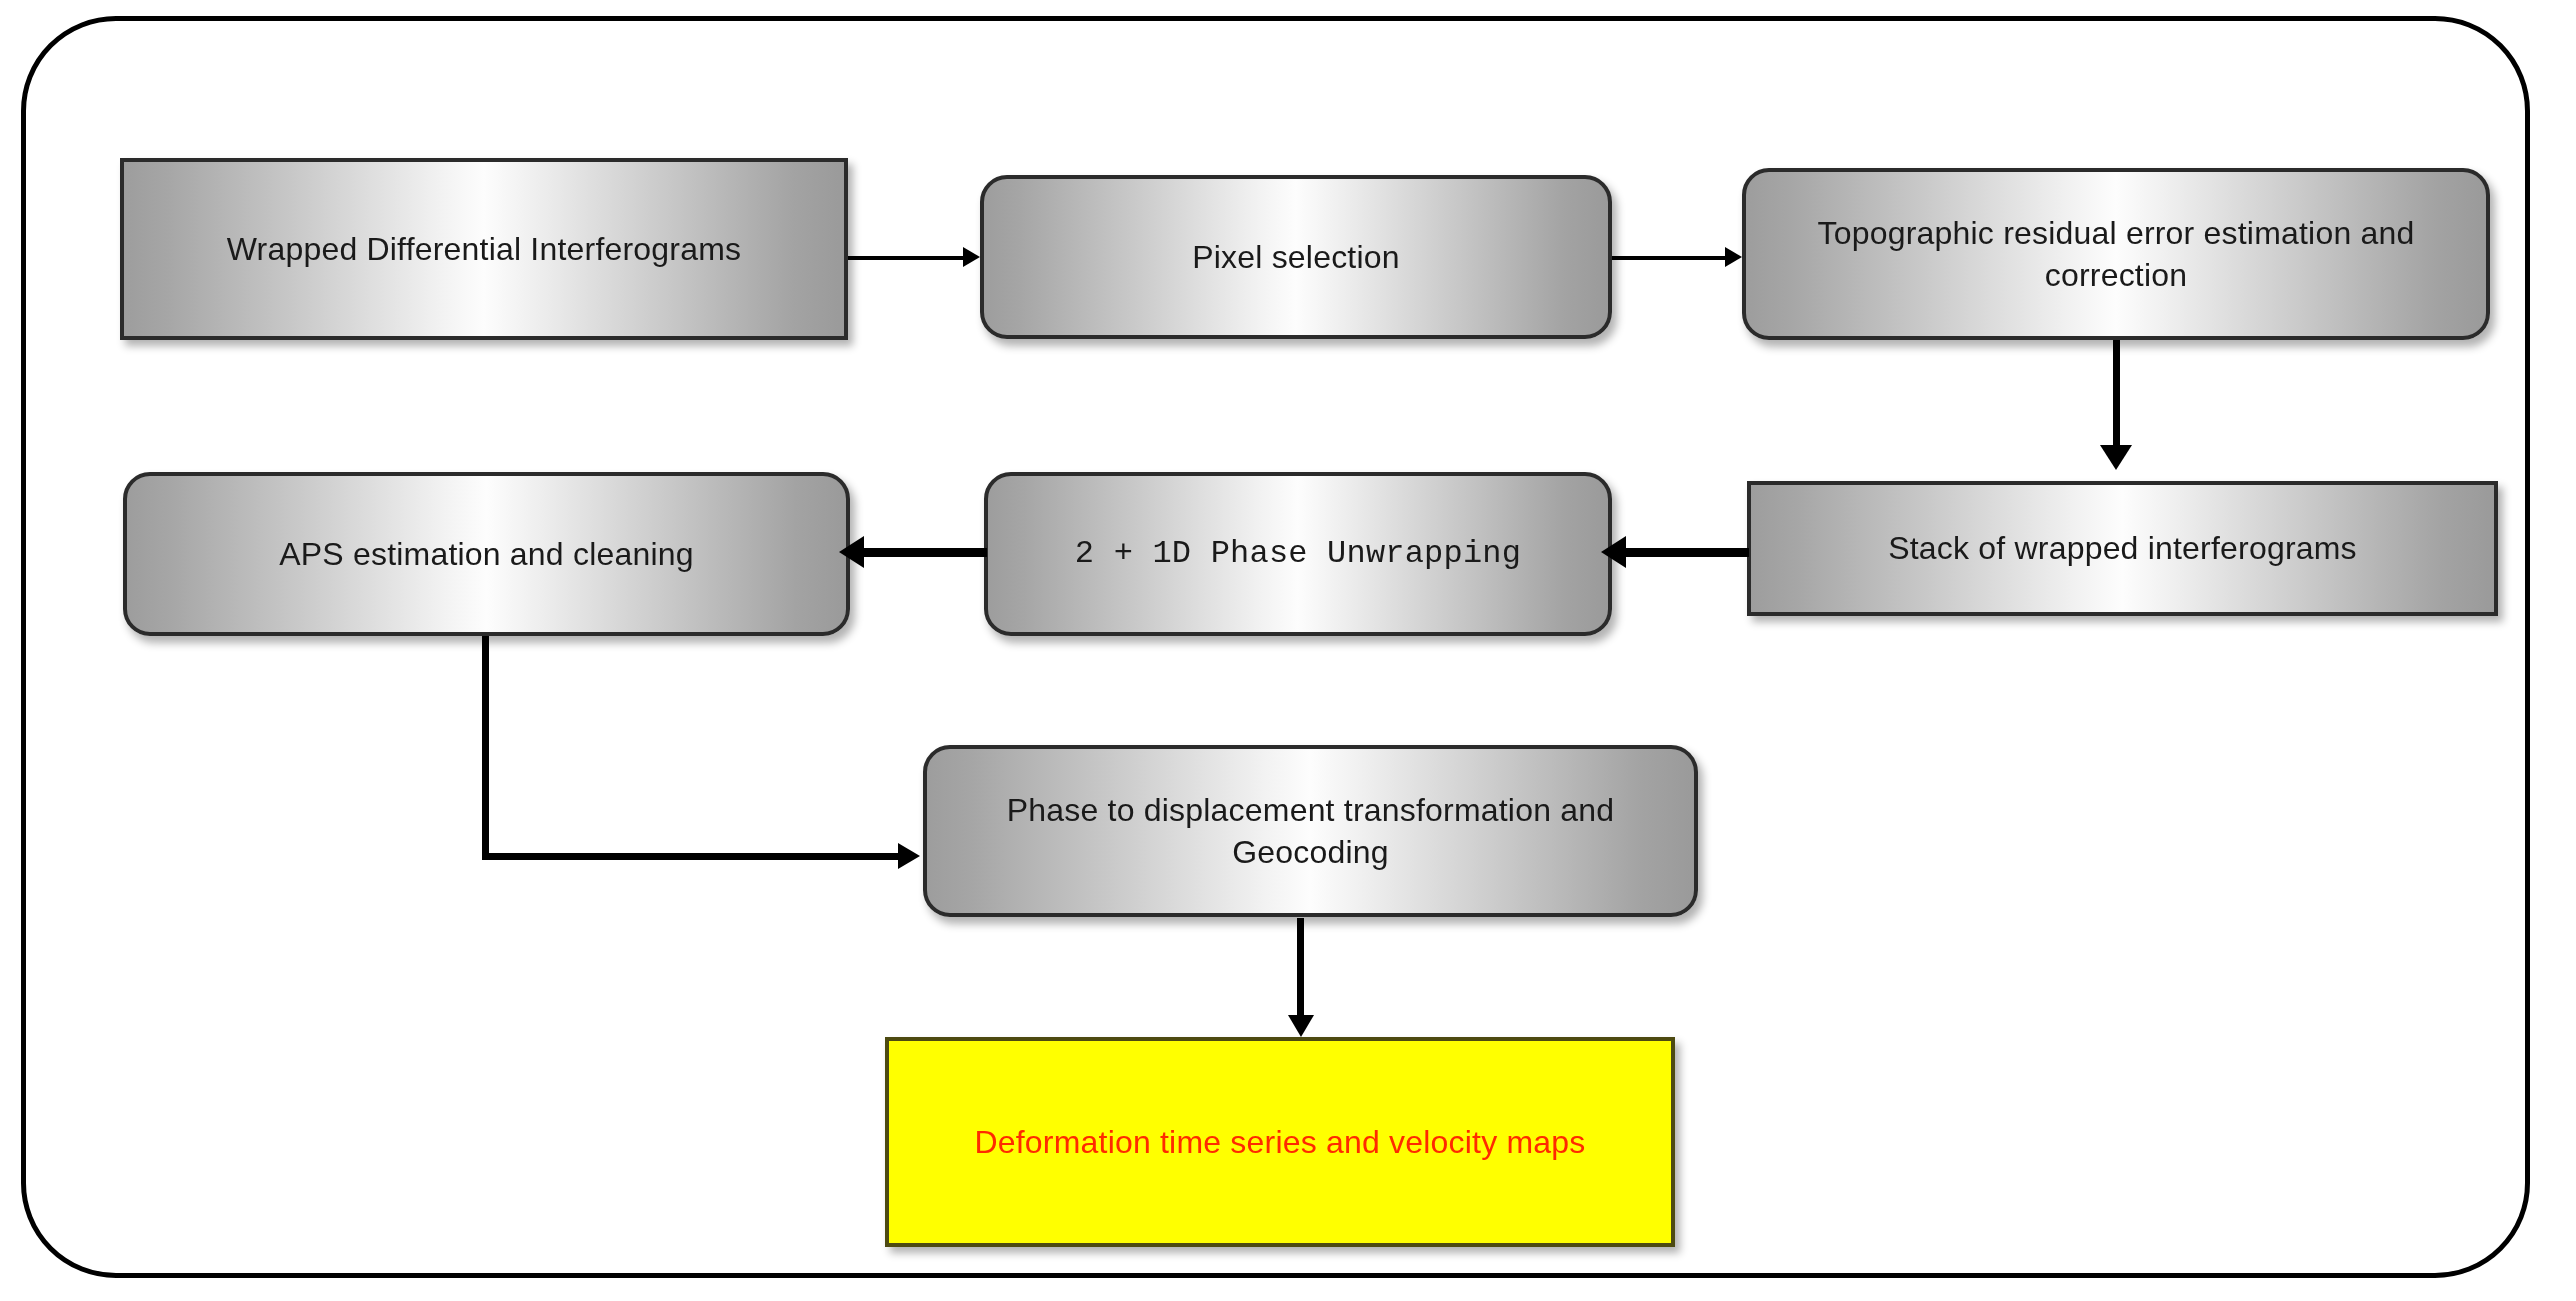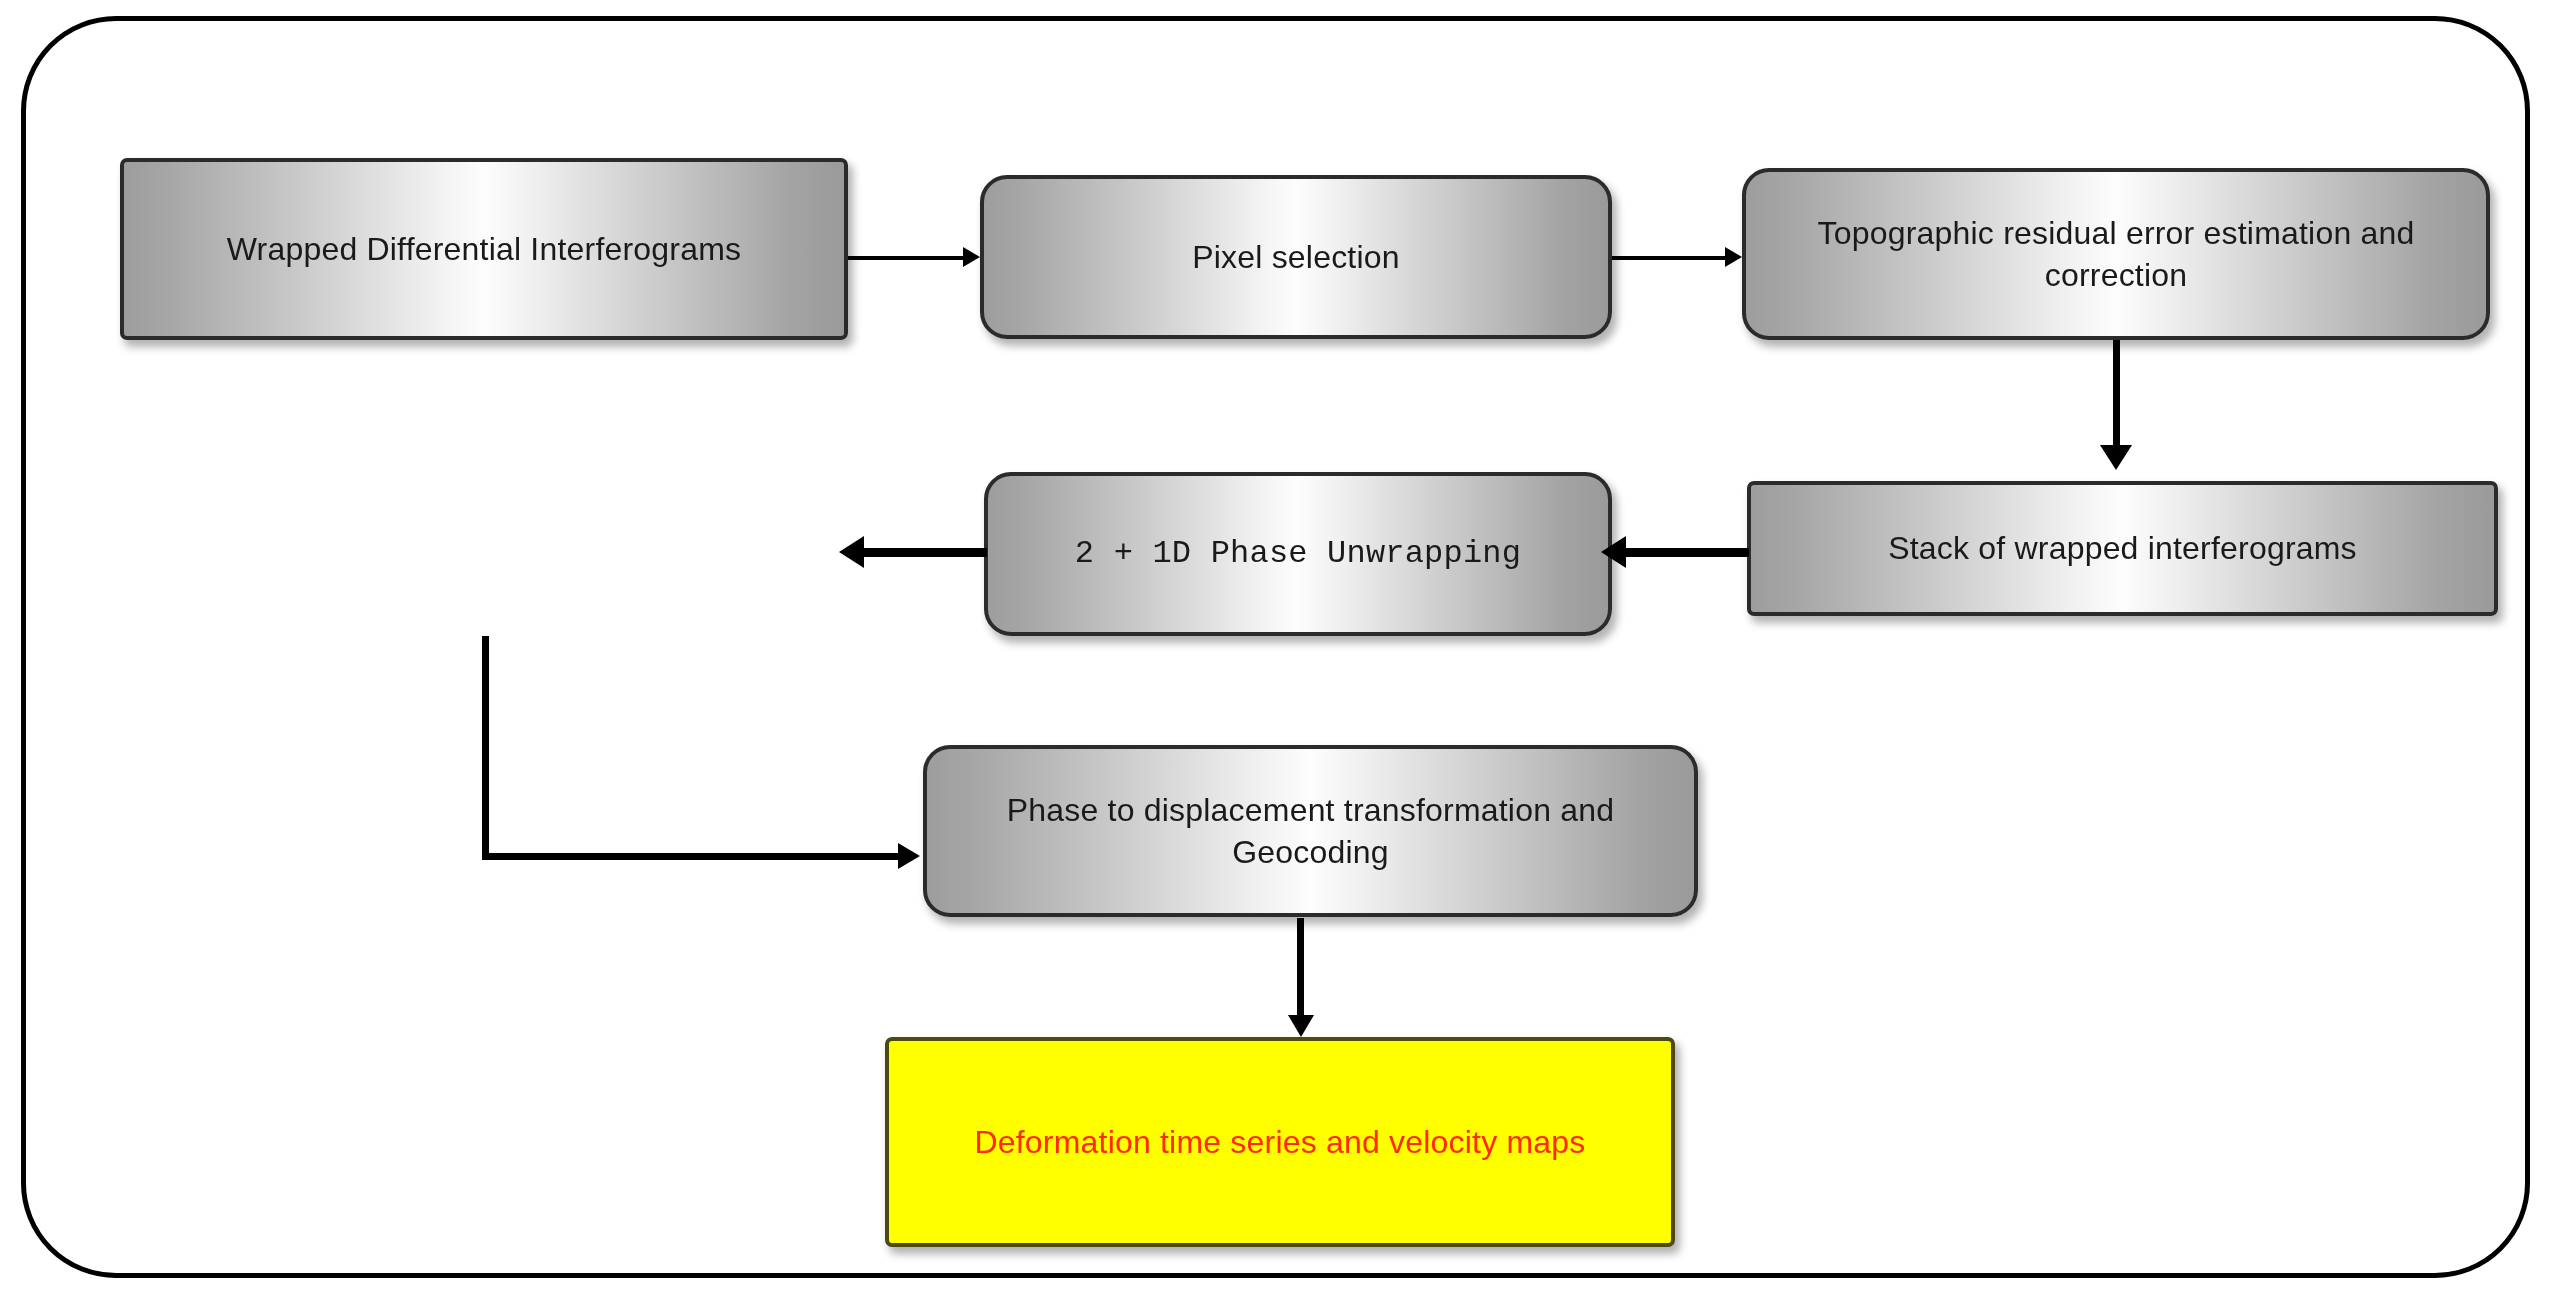--- a/index.html
+++ b/index.html
@@ -52,21 +52,21 @@
                  #c9c9c9 24%,
                  #f2f2f2 44%,
                  #fdfdfd 50%,
                  #ededed 58%,
                  #c3c3c3 78%,
                  #a3a3a3 93%,
                  #9a9a9a 100%);
     box-shadow: 4.7px 6.3px 8px rgba(0,0,0,0.30);
   }
   .node.rounded { border-radius: 27px; }
-  .node.sharp   { border-radius: 7px; }
+  .node.sharp   { border-radius: 0; }
 
   .node.terminal {
     background: #ffff00;
     border: 4px solid #4d4a11;
     color: #ff2a00;
     box-shadow: 4.7px 6.3px 8px rgba(0,0,0,0.30);
   }
 
   
   .conn {
@@ -129,20 +129,23 @@
 
   <div class="conn h thin" style="left:848px; top:256px; width:119px;"></div>
   <div class="arrowhead right small" style="left:963px; top:247px;"></div>
 
   <div class="conn h thin" style="left:1612px; top:256px; width:115px;"></div>
   <div class="arrowhead right small" style="left:1725px; top:247px;"></div>
 
   <div class="conn v" style="left:2113px; top:340px; width:7.1px; height:119px;"></div>
   <div class="arrowhead down" style="left:2100px; top:445px;"></div>
 
+  <div class="node rounded" style="left:123px; top:472px; width:727px; height:164px;">
+    <span>APS estimation  and cleaning</span>
+  </div>
 
   <div class="node rounded" style="left:984px; top:472px; width:628px; height:164px;font-family:Liberation Mono, monospace;">
     <span>2 + 1D Phase Unwrapping</span>
   </div>
 
   <div class="node sharp" style="left:1747px; top:481px; width:751px; height:135px;">
     <span>Stack of wrapped interferograms</span>
   </div>
 
   <div class="conn h" style="left:1624px; top:548px; width:125px; height:8.7px;"></div>

